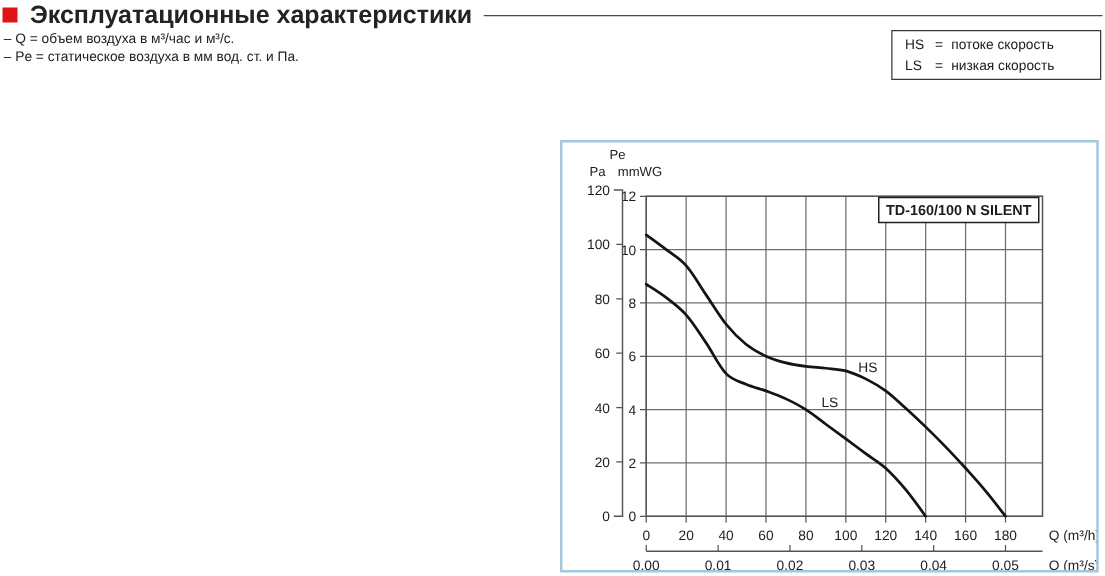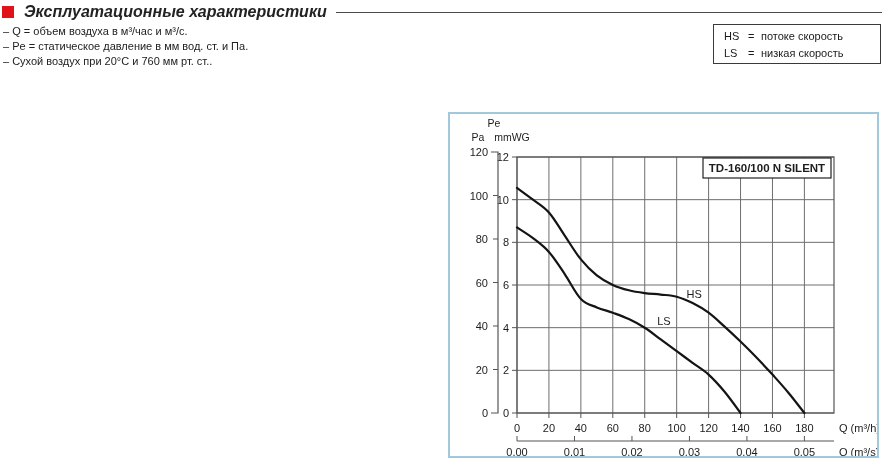--- a/index.html
+++ b/index.html
@@ -3,21 +3,21 @@
 <meta charset="utf-8">
 <style>
   html,body{margin:0;padding:0;background:#ffffff;}
   body{
     width:884px;height:461px;position:relative;overflow:hidden;
     font-family:"Liberation Sans",sans-serif;color:#1f1f1f;
   }
   
   .header{position:absolute;left:2px;top:3px;right:2px;height:18px;display:flex;align-items:center;}
   .bullet{width:12px;height:12px;background:#e01318;display:inline-block;flex:0 0 auto;}
-  .title{font-size:16px;font-weight:bold;color:#232323;margin-left:10px;white-space:nowrap;font-style:italic;}
+  .title{font-size:20px;font-weight:bold;color:#232323;margin-left:10px;white-space:nowrap;}
   .rule{flex:1 1 auto;height:1px;background:#4a4a4a;margin-left:9px;margin-top:1px;}
   
   .notes{position:absolute;left:3px;top:24px;font-size:11px;line-height:15px;color:#222;}
   .note{white-space:nowrap;}
   
   .legend-box{
     position:absolute;left:713px;top:24px;width:168px;height:40px;
     border:1px solid #3a3a3a;background:#fff;box-sizing:border-box;
     padding:3px 0 0 10px;
   }
@@ -35,22 +35,21 @@
 <body>
 
 <div class="header">
   <span class="bullet"></span>
   <span class="title">Эксплуатационные характеристики</span>
   <span class="rule"></span>
 </div>
 
 <div class="notes">
     <div class="note">– Q = объем воздуха в м³/час и м³/с.</div>
-    <div class="note">– Pe = статическое давление в мм вод. ст. и Па.</div>
-    <div class="note">– Сухой воздух при 20°C и 760 мм рт. ст..</div>
+    <div class="note">– Pe = статическое воздуха в мм вод. ст. и Па.</div>
   </div>
 
 <div class="legend-box">
     <div class="legend-row">
       <span class="legend-abbr">HS</span>
       <span class="legend-eq">=</span>
       <span class="legend-desc">потоке скорость</span>
     </div>
     <div class="legend-row">
       <span class="legend-abbr">LS</span>

